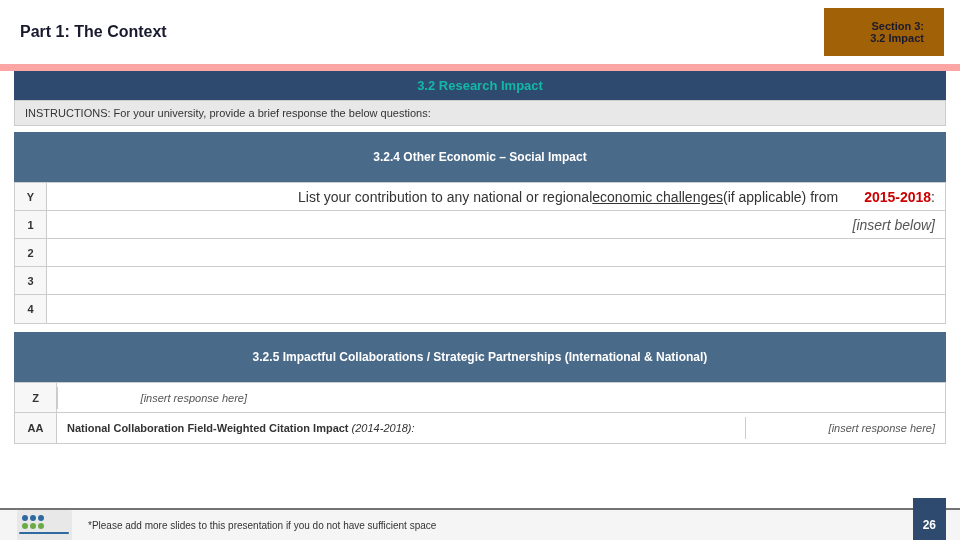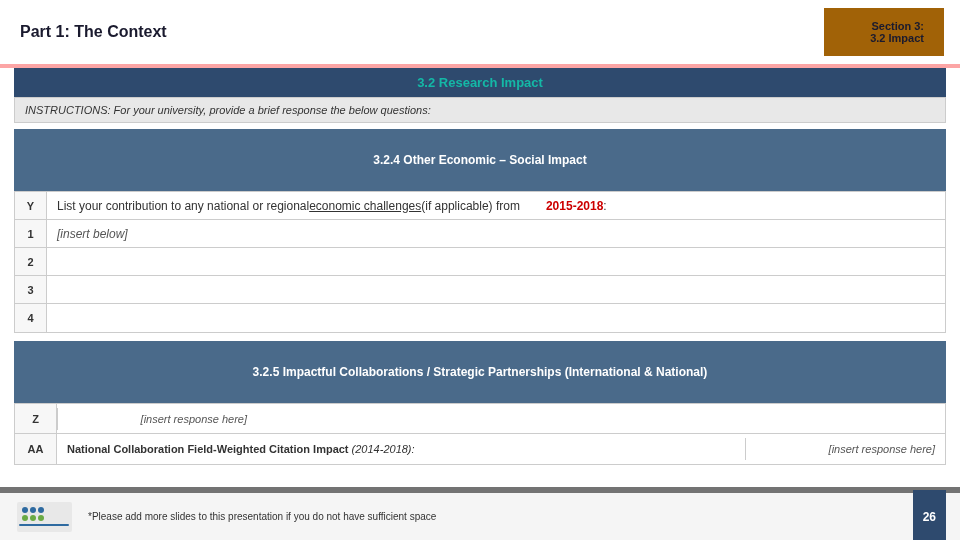--- a/index.html
+++ b/index.html
@@ -19,21 +19,21 @@
       position: relative;
     }
 
     
     .top-bar {
       display: flex;
       justify-content: space-between;
       align-items: center;
       padding: 8px 16px 8px 20px;
       background: #ffffff;
-      border-bottom: 4px solid #fca5a5;
+      border-bottom: 7px solid #fca5a5;
       min-height: 55px;
     }
 
     .page-title {
       font-size: 16px;
       font-weight: bold;
       color: #1a1a2e;
     }
 
     .section-label-box {
@@ -72,29 +72,28 @@
     }
 
     
     .instructions-row {
       background: #e8e8e8;
       border: 1px solid #ccc;
       padding: 6px 10px;
       font-size: 11px;
       color: #333;
       margin-bottom: 6px;
-      font-style: italic;
     }
 
     
     .subsection-header {
       background: #4a6a8a;
       color: #ffffff;
       text-align: center;
-      padding: 24px 10px;
+      padding: 18px 10px;
       font-size: 12px;
       font-weight: bold;
     }
 
     
     .table-wrapper {
       border: 1px solid #ccc;
       margin-bottom: 8px;
     }
 
@@ -119,24 +118,25 @@
       background: #f7f7f7;
       border-right: 1px solid #ccc;
       display: flex;
       align-items: center;
       justify-content: center;
     }
 
     .row-content {
       flex: 1;
       padding: 5px 10px;
-      font-size: 12px;
-      color: #333;
-      display: flex;
-      align-items: center;
+      font-size: 14px;
+      color: #333;
+      display: flex;
+      align-items: center;
+      justify-content: flex-end;
     }
 
     .row-content.italic {
       font-style: italic;
       color: #555;
     }
 
     .underline {
       text-decoration: underline;
     }
@@ -191,23 +191,23 @@
       text-align: right;
       border-left: 1px solid #ccc;
     }
 
     
     .footer {
       position: absolute;
       bottom: 0;
       left: 0;
       right: 0;
-      height: 53px;
+      height: 32px;
       background: #f5f5f5;
-      border-top: 6px solid #737373;
+      border-top: 2px solid #737373;
       display: flex;
       align-items: center;
       padding: 0 14px;
     }
 
     .footer-logo {
       width: 60px;
       height: 34px;
       margin-right: 14px;
       display: flex;

